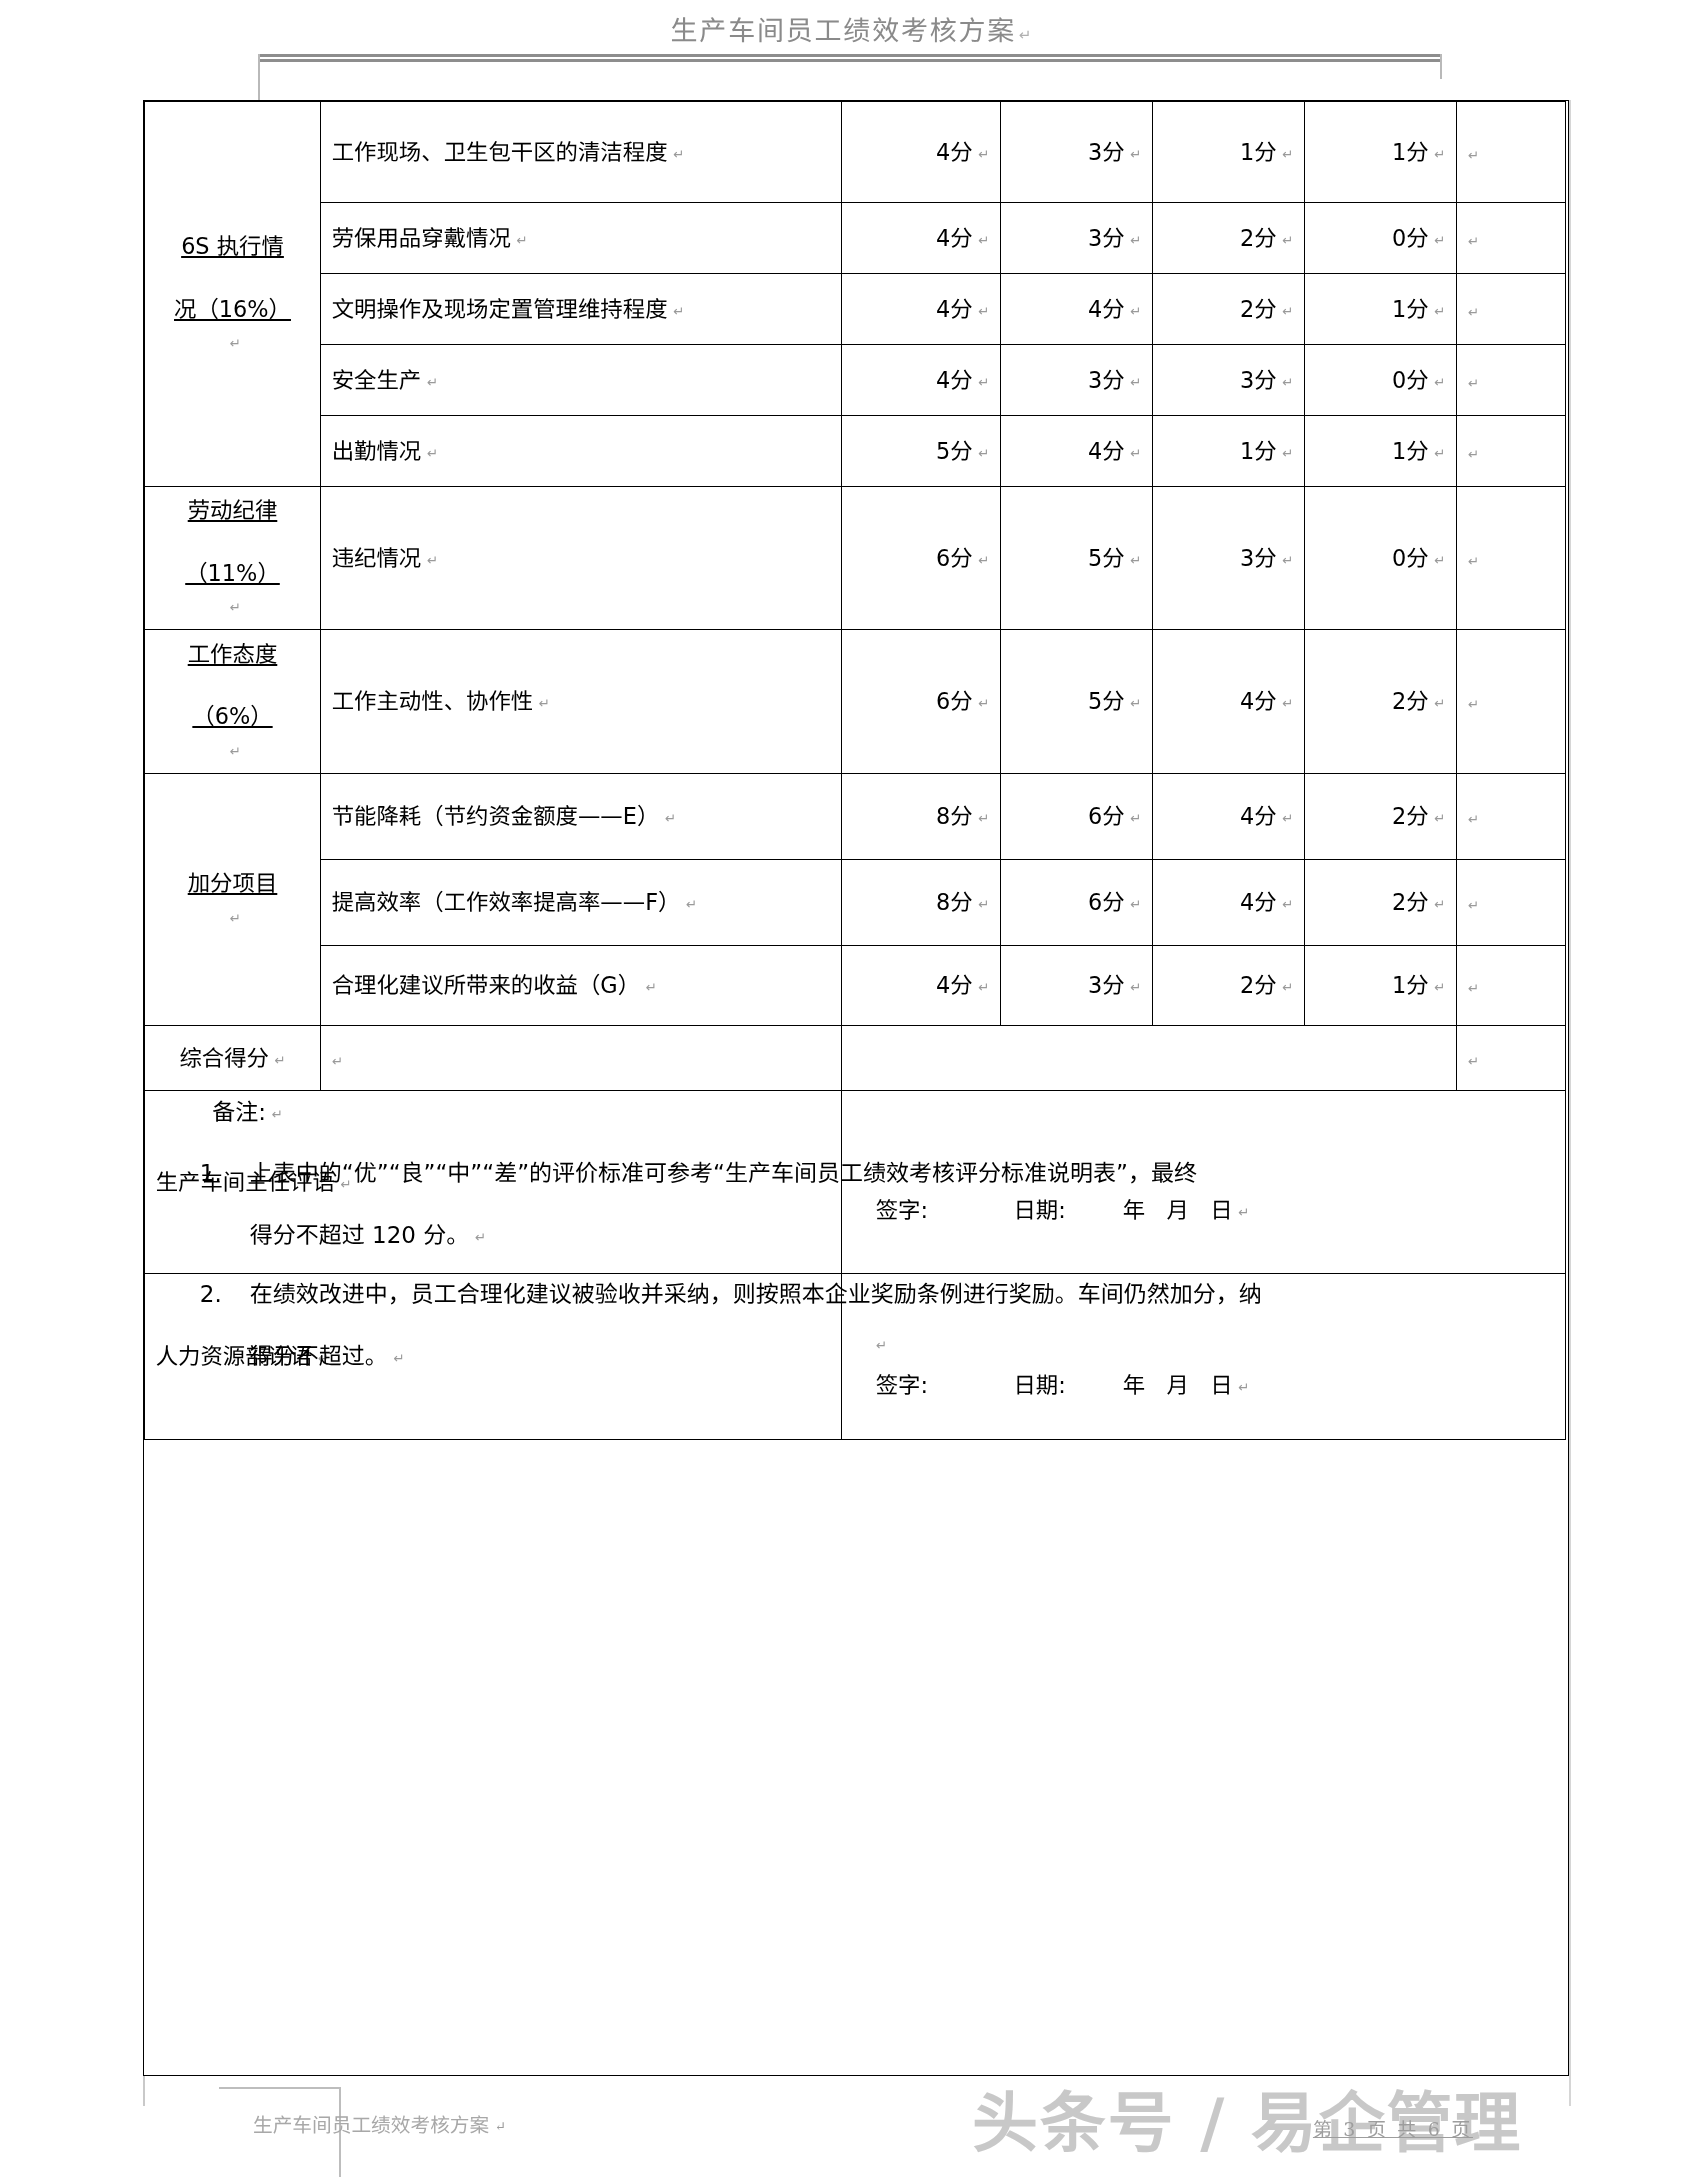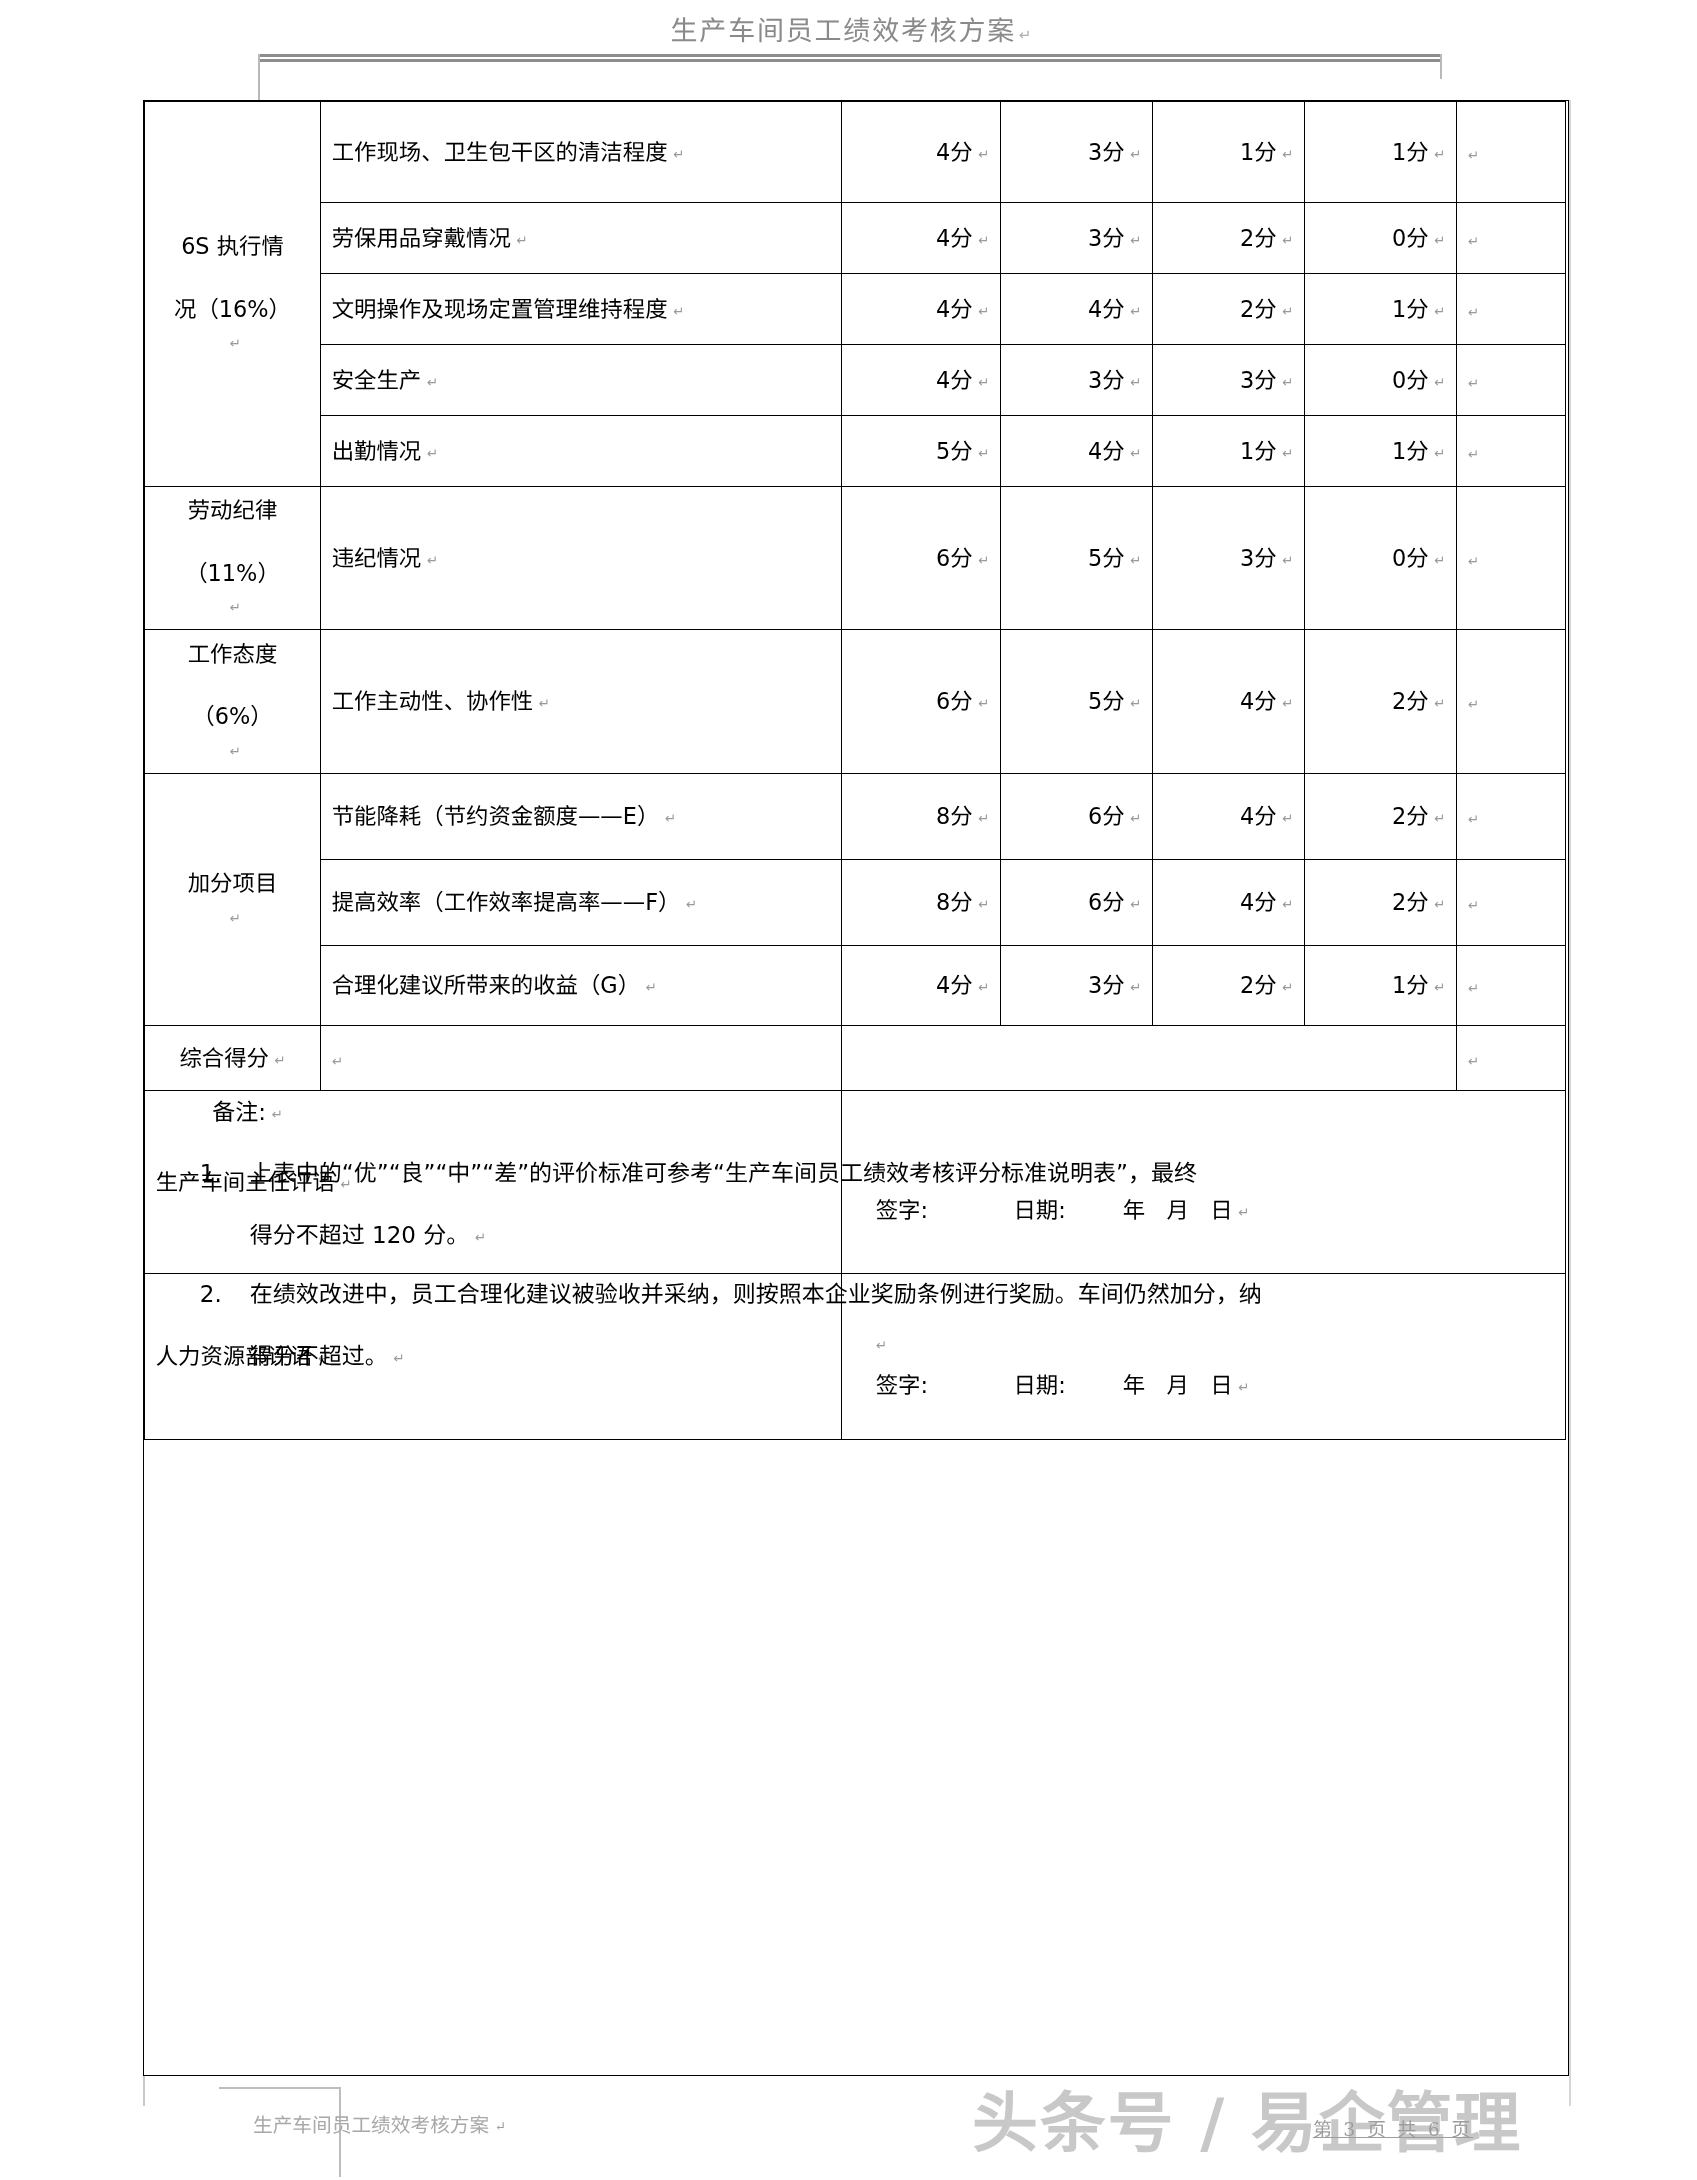--- a/index.html
+++ b/index.html
@@ -142,21 +142,21 @@
   col.c-s1    { width: 159px; }
   col.c-s2    { width: 152px; }
   col.c-s3    { width: 152px; }
   col.c-s4    { width: 152px; }
   col.c-last  { width: 109px; }
 
   td.cat {
     text-align: center;
     font-size: 22.4px;
   }
-  td.cat .line { display: block; }
+  td.cat .line { display: block; text-decoration: underline; }
   td.cat .line.sub { margin-top: 30px; }
 
   td.item { text-align: left; padding-left: 23px; }
   td.score { text-align: right; }
   td.blank { text-align: left; }
 
   .pil {
     font-size: 13.4px;
     color: #9a9a9a;
     margin-left: 5.4px;

